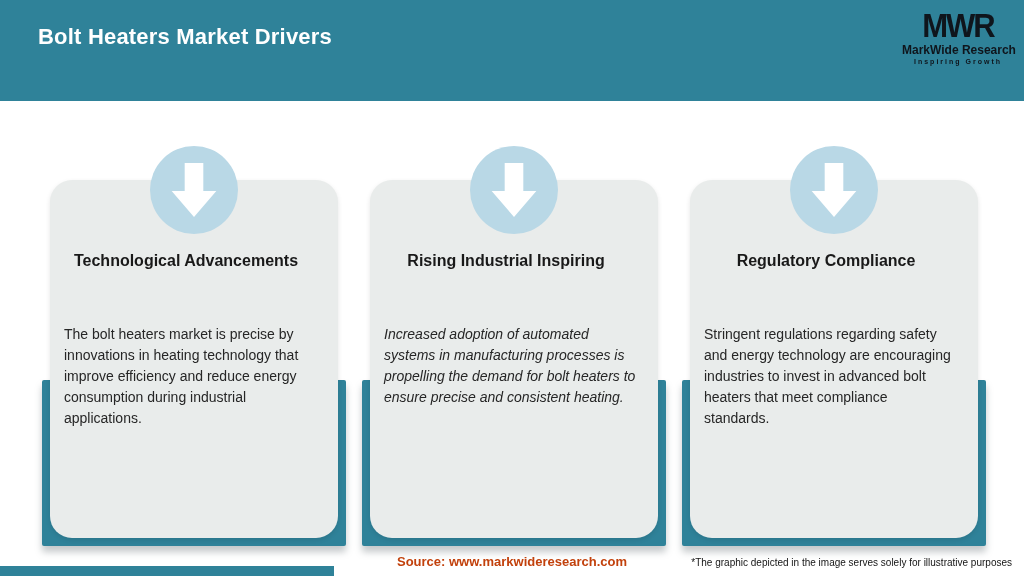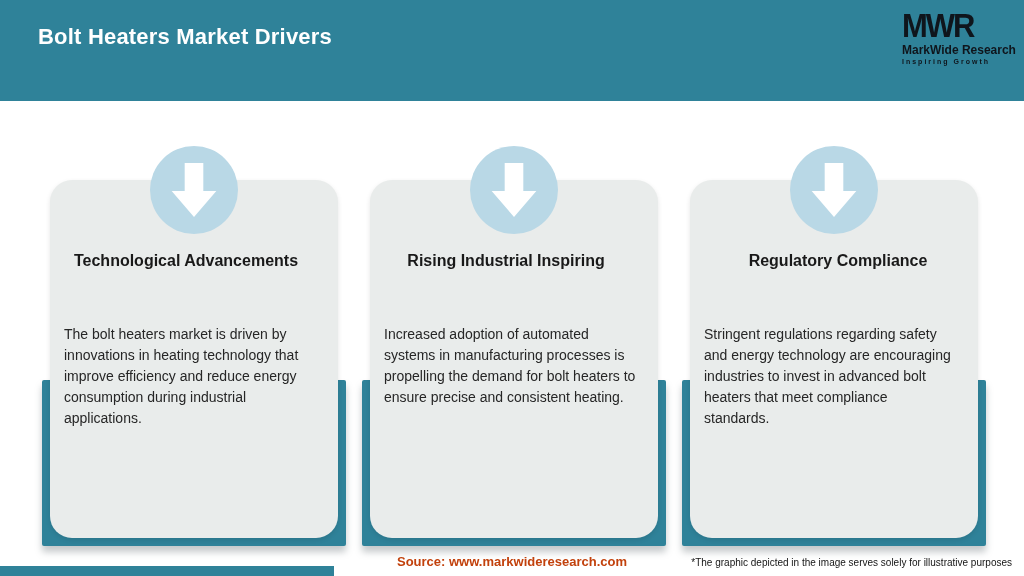--- a/index.html
+++ b/index.html
@@ -3,41 +3,41 @@
 <meta charset="utf-8">
 <style>
   html,body{margin:0;padding:0;}
   body{
     width:1024px;height:576px;position:relative;overflow:hidden;
     background:#ffffff;font-family:"Liberation Sans",sans-serif;
   }
   
   .header{position:absolute;left:0;top:0;width:1024px;height:101px;background:#2f8299;}
   .header-title{position:absolute;left:38px;top:24px;font-size:22px;font-weight:bold;color:#ffffff;letter-spacing:.2px;text-align:right;}
-  .logo{position:absolute;top:10px;right:10px;width:112px;color:#0f151c;}
+  .logo{position:absolute;top:10px;right:10px;width:112px;text-align:center;color:#0f151c;}
   .logo-acronym{font-size:31px;font-weight:800;letter-spacing:-2px;line-height:1;transform:scaleY(1.05);}
   .logo-name{font-size:12px;font-weight:bold;margin-top:2px;white-space:nowrap;}
   .logo-tagline{font-size:7px;font-weight:bold;letter-spacing:2px;margin-top:1px;white-space:nowrap;}
   
   .backdrop{position:absolute;top:380px;width:304px;height:166px;background:#2f8299;border-radius:2px;
             box-shadow:0 6px 7px rgba(110,120,125,.40);}
   .card{position:absolute;top:180px;width:288px;height:358px;background:#e9eceb;border-radius:22px;
         box-shadow:0 2px 5px rgba(0,0,0,.10);}
   .circle{position:absolute;top:146px;width:88px;height:88px;border-radius:50%;background:#b9d8e6;
           display:flex;align-items:center;justify-content:center;}
   .circle svg{display:block;}
   .card-title{position:absolute;top:252px;width:272px;text-align:center;font-size:16px;font-weight:bold;color:#191919;}
   .card-body{position:absolute;top:324px;width:252px;font-size:14px;line-height:21px;color:#262626;}
   
   .c1.backdrop{left:42px;}  .c1.card{left:50px;}  .c1.circle{left:150px;}
   .c1.card-title{left:50px;} .c1.card-body{left:64px;}
   .c2.backdrop{left:362px;} .c2.card{left:370px;} .c2.circle{left:470px;}
-  .c2.card-title{left:370px;} .c2.card-body{left:384px;}
+  .c2.card-title{left:370px;} .c2.card-body{left:384px;font-style:italic;}
   .c3.backdrop{left:682px;} .c3.card{left:690px;} .c3.circle{left:790px;}
-  .c3.card-title{left:690px;margin-left:12px;} .c3.card-body{left:704px;}
+  .c3.card-title{left:690px;} .c3.card-body{left:704px;}
   
   .source{position:absolute;left:362px;top:554px;width:300px;text-align:center;
           font-size:13px;font-weight:bold;color:#c2410c;white-space:nowrap;}
   .disclaimer{position:absolute;top:557px;right:12px;font-size:10px;color:#141414;}
   .bottom-strip{position:absolute;left:0;top:566px;width:334px;height:10px;background:#2f8299;}
 </style>
 </head>
 <body>
 
 <div class="header">
@@ -50,21 +50,21 @@
 </div>
 
 <div class="backdrop c1"></div>
 <div class="card c1"></div>
 <div class="circle c1">
   <svg width="46" height="54" viewBox="0 0 48 58">
     <path d="M14 0 h20 v30 h14 L24 58 L0 30 h14 z" fill="#ffffff"></path>
   </svg>
 </div>
 <div class="card-title c1">Technological Advancements</div>
-<div class="card-body c1">The bolt heaters market is driven by innovations in heating technology that improve efficiency and reduce energy consumption during industrial applications.</div>
+<div class="card-body c1">The bolt heaters market is precise by innovations in heating technology that improve efficiency and reduce energy consumption during industrial applications.</div>
 
 <div class="backdrop c2"></div>
 <div class="card c2"></div>
 <div class="circle c2">
   <svg width="46" height="54" viewBox="0 0 48 58">
     <path d="M14 0 h20 v30 h14 L24 58 L0 30 h14 z" fill="#ffffff"></path>
   </svg>
 </div>
 <div class="card-title c2">Rising Industrial Inspiring</div>
 <div class="card-body c2">Increased adoption of automated systems in manufacturing processes is propelling the demand for bolt heaters to ensure precise and consistent heating.</div>

